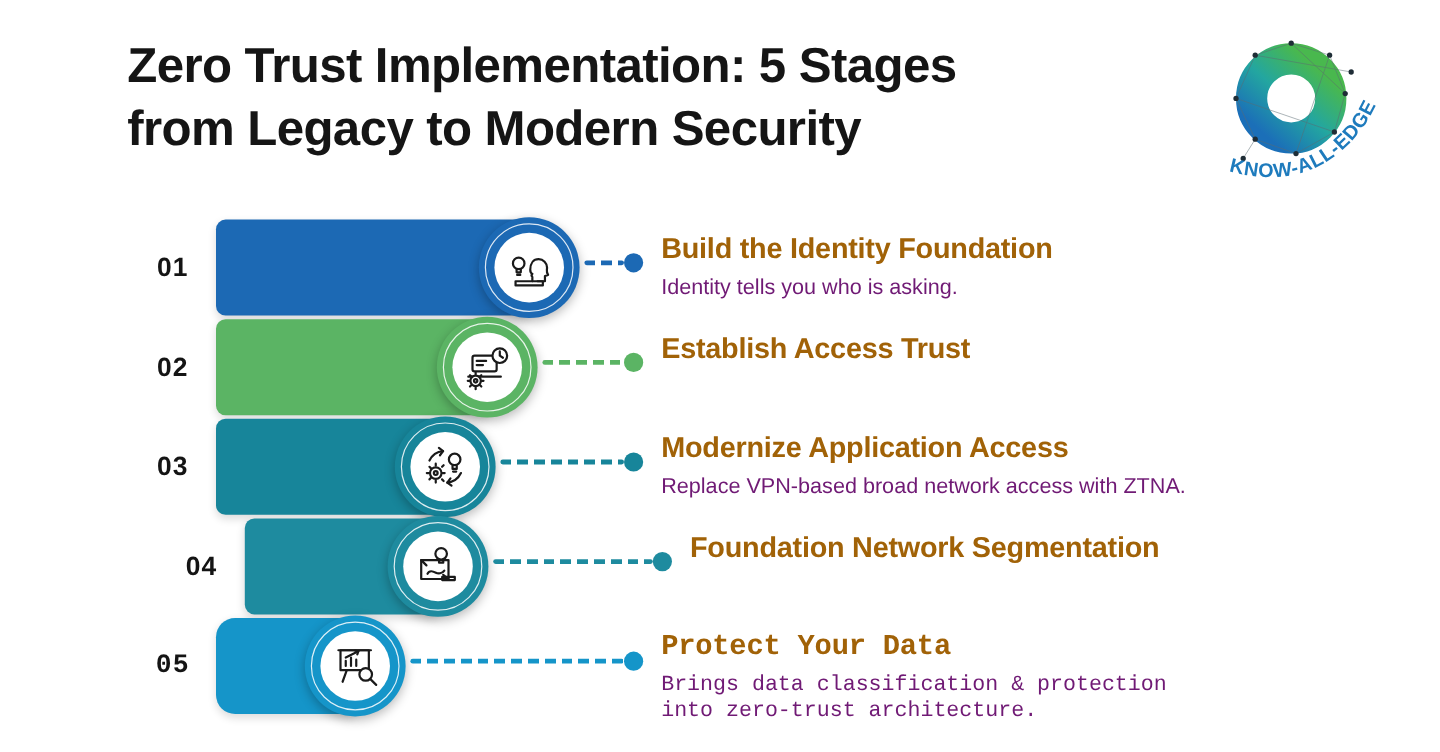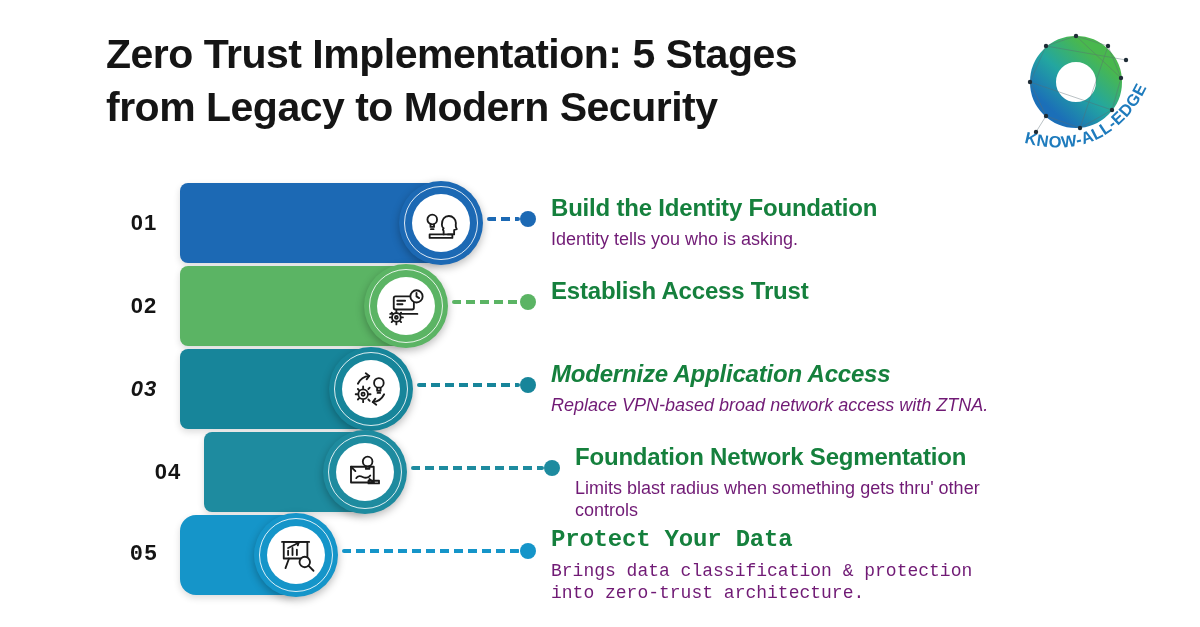--- a/index.html
+++ b/index.html
@@ -25,21 +25,21 @@
   .badge::after{content:'';position:absolute;inset:5px;border:1.5px solid rgba(255,255,255,.85);
          border-radius:50%;}
   .inner{position:absolute;inset:13px;background:#fff;border-radius:50%;
          display:flex;align-items:center;justify-content:center;}
   .icon{width:42px;height:42px;display:block;}
   .icon svg{width:42px;height:42px;display:block;}
   .dash{position:absolute;top:34px;height:4px;border-radius:2px;
         background:repeating-linear-gradient(90deg,var(--c) 0 9px,transparent 9px 14px);}
   .dot{position:absolute;left:520px;top:28px;width:16px;height:16px;border-radius:50%;background:var(--c);}
   .rowtext{position:absolute;left:551px;top:11px;}
-  .heading{font-size:24px;font-weight:700;color:#15803d;letter-spacing:-0.2px;line-height:28px;}
+  .heading{font-size:24px;font-weight:700;color:#a16207;letter-spacing:-0.2px;line-height:28px;}
   .desc{font-size:18px;color:#701a75;line-height:22px;margin-top:6px;}
 </style>
 </head>
 <body>
 
 <div class="canvas">
 
   <div class="title">
     <div>Zero Trust Implementation: 5 Stages</div>
     <div>from Legacy to Modern Security</div>
@@ -118,21 +118,21 @@
               </span>
         </div>
       </div>
     </div>
     <div class="dash" style="left: 452px; width: 68px;"></div>
     <div class="dot"></div>
     <div class="rowtext">
       <div class="heading">Establish Access Trust</div>
     </div>
   </div>
-      <div class="row" style="--c: #17859a; top: 349px; font-style: italic;">
+      <div class="row" style="--c: #17859a; top: 349px;">
     <div class="num">03</div>
     <div class="bar" style="width: 191px;">
       <div class="badge">
         <div class="inner">
           <span class="icon">
                 <svg viewBox="0 0 48 48" fill="none" stroke="#1a1a1a" stroke-width="2.1" stroke-linecap="round" stroke-linejoin="round">
                   <path d="M9 18a16 16 0 0 1 13-9"></path>
                   <path d="M18 6l4 3-3 4"></path>
                   <path d="M39 30a16 16 0 0 1-13 9"></path>
                   <path d="M30 42l-4-3 3-4"></path>
@@ -168,21 +168,20 @@
                   <path d="M28 34h12v3H28z"></path>
                 </svg>
               </span>
         </div>
       </div>
     </div>
     <div class="dash" style="left: 387px; width: 133px;"></div>
     <div class="dot"></div>
     <div class="rowtext">
       <div class="heading">Foundation Network Segmentation</div>
-      <div class="desc">Limits blast radius when something gets thru' other controls</div>
     </div>
   </div>
       <div class="row" style="--c: #1595c9; top: 515px; font-family: Liberation Mono, monospace;">
     <div class="num">05</div>
     <div class="bar" style="width: 116px;">
       <div class="badge">
         <div class="inner">
           <span class="icon">
                 <svg viewBox="0 0 48 48" fill="none" stroke="#1a1a1a" stroke-width="2.1" stroke-linecap="round" stroke-linejoin="round">
                   <rect x="10" y="9" width="27" height="19"></rect>

